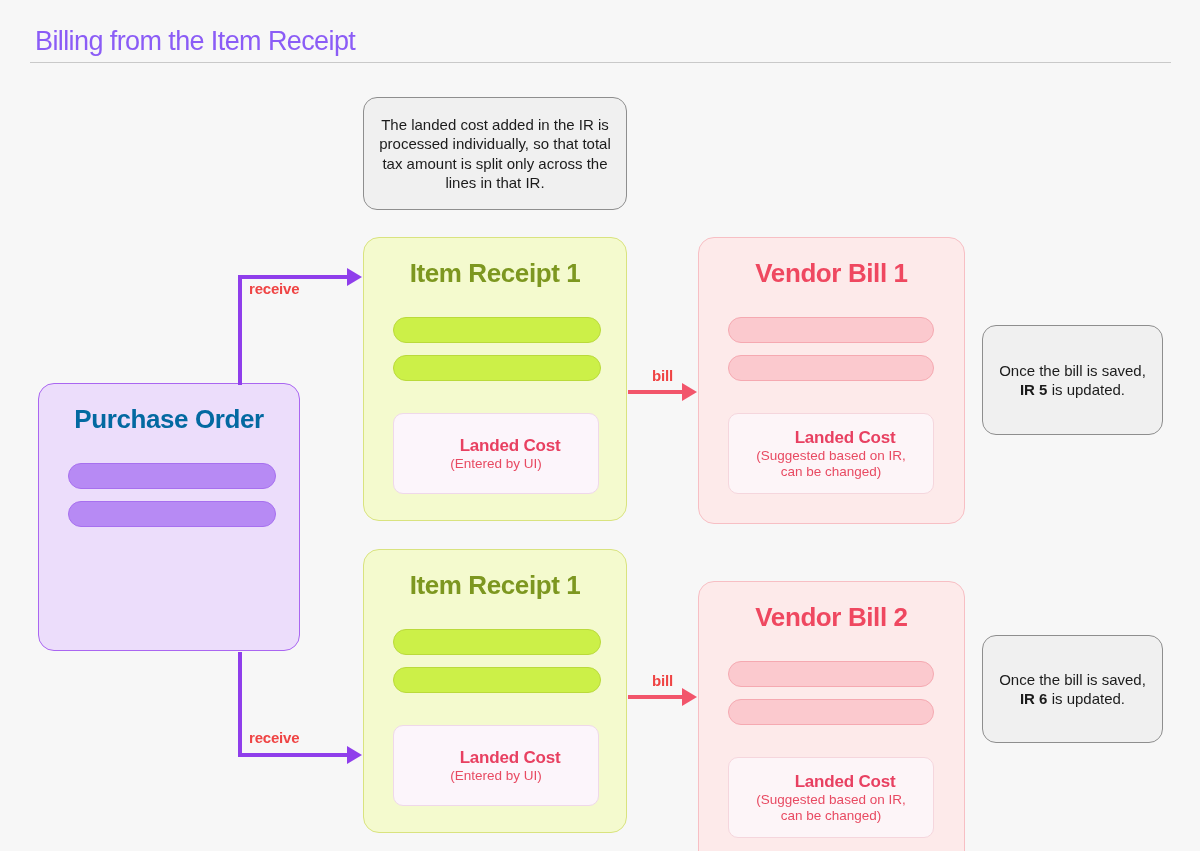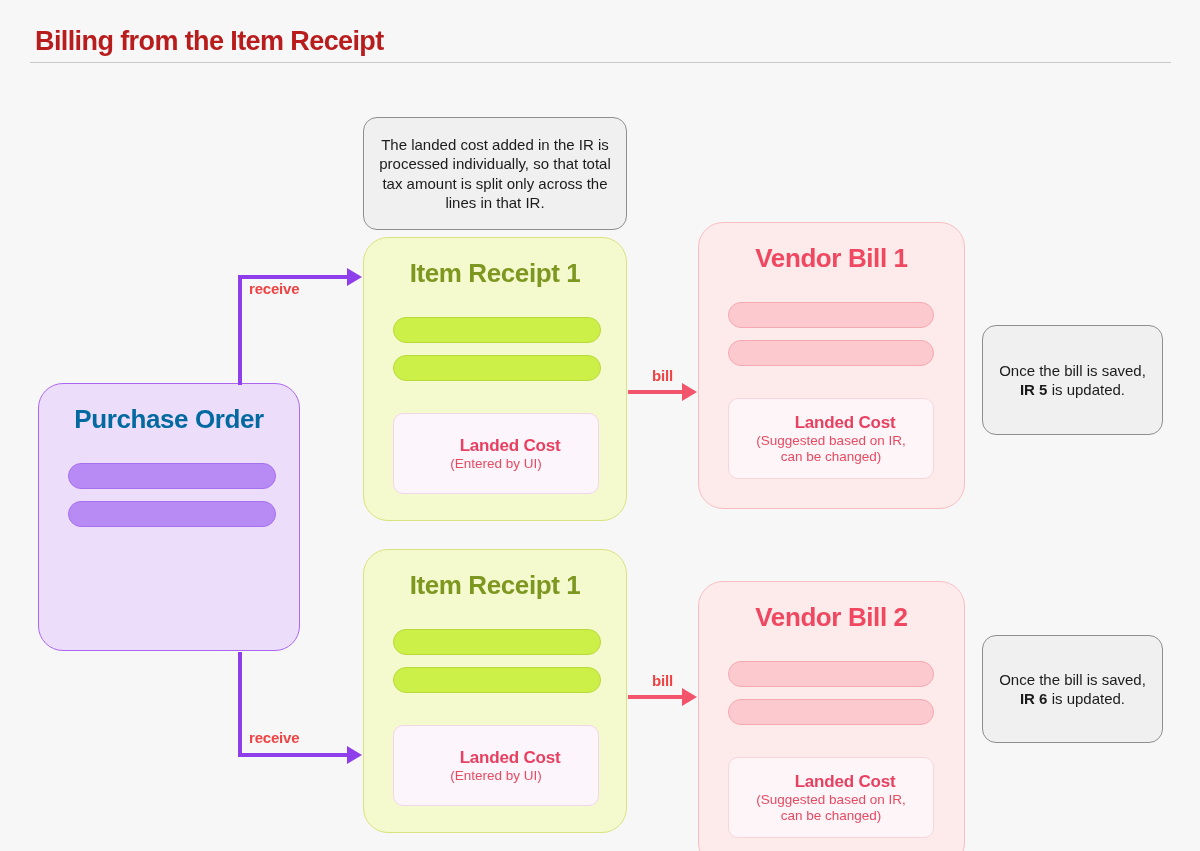--- a/index.html
+++ b/index.html
@@ -6,46 +6,46 @@
   body{
     width:1200px;height:851px;position:relative;overflow:hidden;
     background:#f7f7f7;
     font-family:"Liberation Sans","DejaVu Sans",sans-serif;
     color:#161616;
   }
   .abs{position:absolute;}
 
   
   .page-title{
-    left:35px;top:26px;font-size:27px;font-weight:700;letter-spacing:-0.6px;color:#b91c1c;
+    left:35px;top:26px;font-size:27px;font-weight:400;letter-spacing:-0.6px;color:#8b5cf6;
   }
   .title-rule{left:30px;top:62px;width:1141px;height:1px;background:#c9c9c9;}
 
   
   .note{
     background:#f0f0f0;border:1.5px solid #8e8e8e;border-radius:14px;
     display:flex;flex-direction:column;align-items:center;justify-content:center;
     text-align:center;font-size:15px;line-height:19.5px;color:#1b1b1b;font-weight:500;
     box-sizing:border-box;padding:0 13px;
   }
-  .note-top{left:363px;top:97px;width:264px;height:113px;margin-top:20px;}
+  .note-top{left:363px;top:97px;width:264px;height:113px;}
   .note-r1{left:982px;top:325px;width:181px;height:110px;}
   .note-r2{left:982px;top:635px;width:181px;height:108px;}
   .note b{font-weight:700;}
 
   
-  .card{border-radius:25px;box-sizing:border-box;}
+  .card{border-radius:16px;box-sizing:border-box;}
   .card-title{text-align:center;font-size:26px;font-weight:600;letter-spacing:-0.4px;margin-top:20px;}
   .po-card{left:38px;top:383px;width:262px;height:268px;background:#ecddfb;border:1.5px solid #aa66f1;}
   .po-card .card-title{color:#0369a1;}
   .ir-card{width:264px;height:284px;background:#f4face;border:1.5px solid #d9e37f;left:363px;}
   .ir-1{top:237px;} .ir-2{top:549px;}
   .ir-card .card-title{color:#7d9720;}
   .vb-card{width:267px;height:287px;background:#fdeaea;border:1.5px solid #f7bfc4;left:698px;}
-  .vb-1{top:222px;} .vb-2{top:581px;}
+  .vb-1{top:237px;} .vb-2{top:581px;}
   .vb-card .card-title{color:#ef4860;}
 
   
   .bar{position:absolute;height:26px;border-radius:13px;box-sizing:border-box;}
   .po-bar{left:29px;width:208px;background:#b78af4;border:1px solid #a770ef;}
   .ir-bar{left:29px;width:208px;background:#ccf048;border:1px solid #bada3a;}
   .vb-bar{left:29px;width:206px;background:#fbc9ce;border:1px solid #f5a9b1;}
   .bar-1{top:79px;} .bar-2{top:117px;}
 
   

